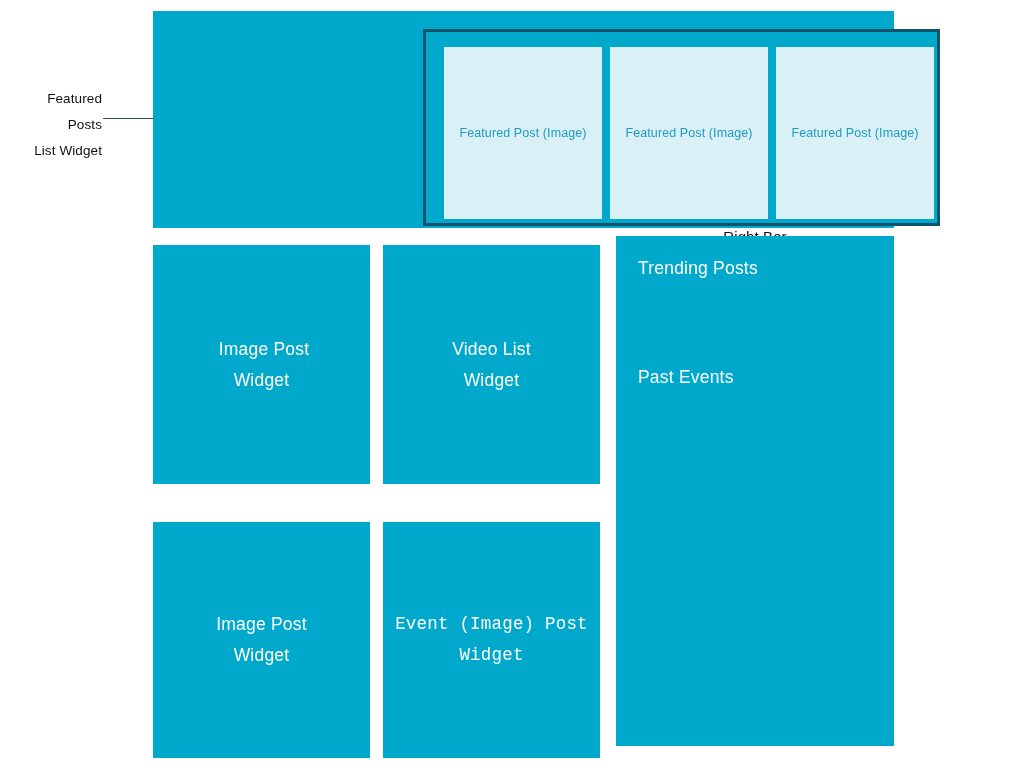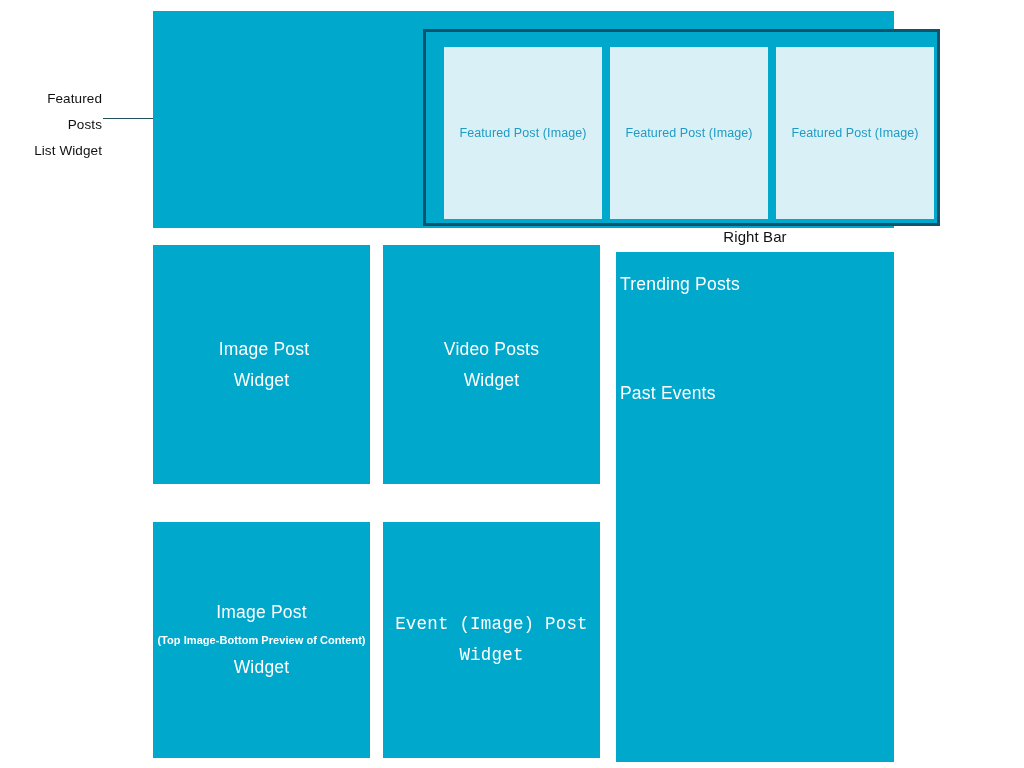--- a/index.html
+++ b/index.html
@@ -137,24 +137,24 @@
   
   .nudge-right { padding-left: 5px; }
 
   #widget-image-post  { left: 153px; top: 245px; width: 217px; height: 239px; }
   #widget-video-post  { left: 383px; top: 245px; width: 217px; height: 239px; }
   #widget-image-preview { left: 153px; top: 522px; width: 217px; height: 236px; }
   #widget-event-post  { left: 383px; top: 522px; width: 217px; height: 236px; font-family: Liberation Mono, monospace; }
 
   #right-bar {
     left: 616px;
-    top: 252px;
+    top: 236px;
     width: 278px;
     height: 510px;
-    padding: 22px 0 0 4px;
+    padding: 22px 0 0 22px;
   }
   #right-bar .rb-heading {
     font-size: 17.5px;
     letter-spacing: 0.2px;
     white-space: nowrap;
     display: block;
   }
   #right-bar .rb-heading.second {
     margin-top: 88px;
   }
@@ -191,27 +191,26 @@
   </div>
 
   <div class="rightbar-label">Right Bar</div>
 
   <div class="widget widget-center" id="widget-image-post">
     <span class="w-line nudge-right">Image Post</span>
     <span class="w-line">Widget</span>
   </div>
 
   <div class="widget widget-center" id="widget-video-post">
-    <span class="w-line">Video Posts</span>
+    <span class="w-line">Video List</span>
     <span class="w-line">Widget</span>
   </div>
 
   <div class="widget widget-center" id="widget-image-preview">
     <span class="w-line">Image  Post</span>
-    <span class="w-line small">(Top Image-Bottom Preview of Content)</span>
     <span class="w-line">Widget</span>
   </div>
 
   <div class="widget widget-center" id="widget-event-post">
     <span class="w-line">Event (Image) Post</span>
     <span class="w-line">Widget</span>
   </div>
 
   <div class="widget" id="right-bar">
     <span class="rb-heading">Trending Posts</span>

